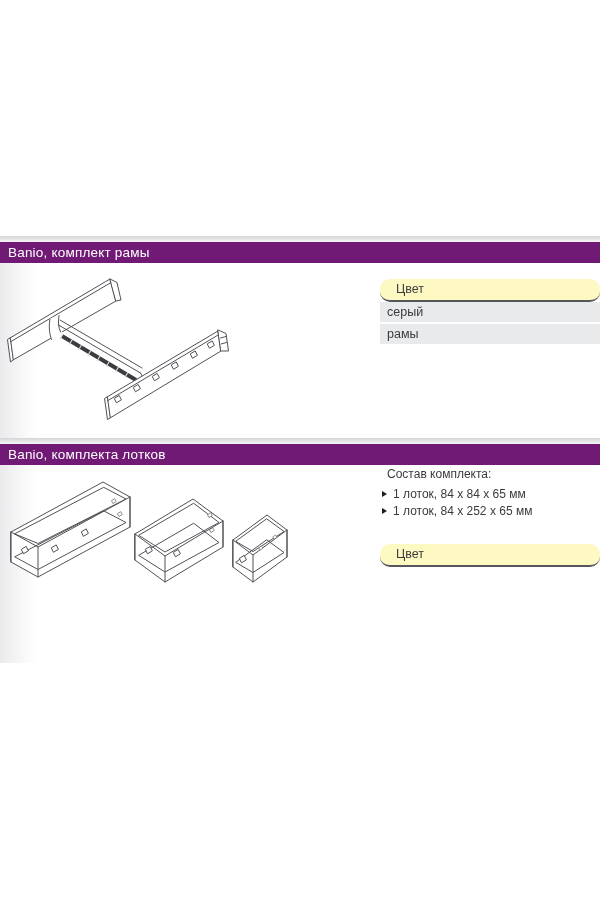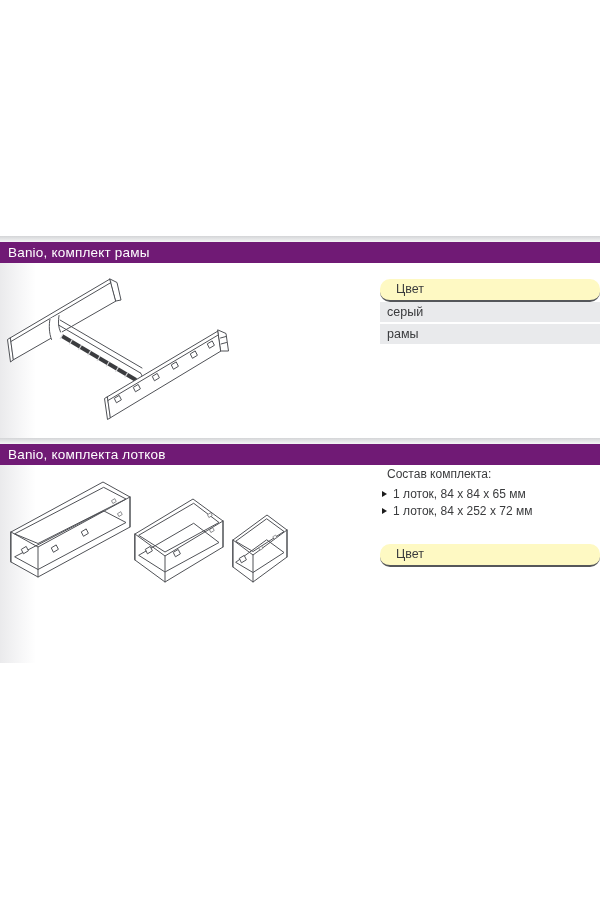--- a/index.html
+++ b/index.html
@@ -166,19 +166,19 @@
 </svg>
 
 <div class="kit-block">
   <div class="kit-title">Состав комплекта:</div>
   <div class="kit-item">
     <span class="tri"></span>
     <span>1 лоток, 84 x 84 x 65 мм</span>
   </div>
   <div class="kit-item">
     <span class="tri"></span>
-    <span>1 лоток, 84 x 252 x 72 мм</span>
+    <span>1 лоток, 84 x 252 x 65 мм</span>
   </div>
 </div>
 
 <div class="color-table" id="color-table-2">
   <div class="th">Цвет</div>
 </div>
 
 </body></html>

